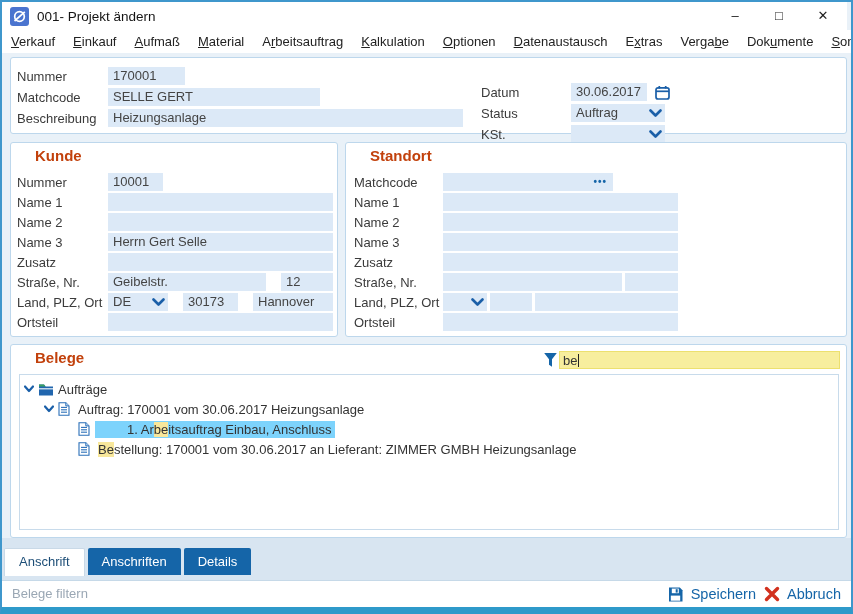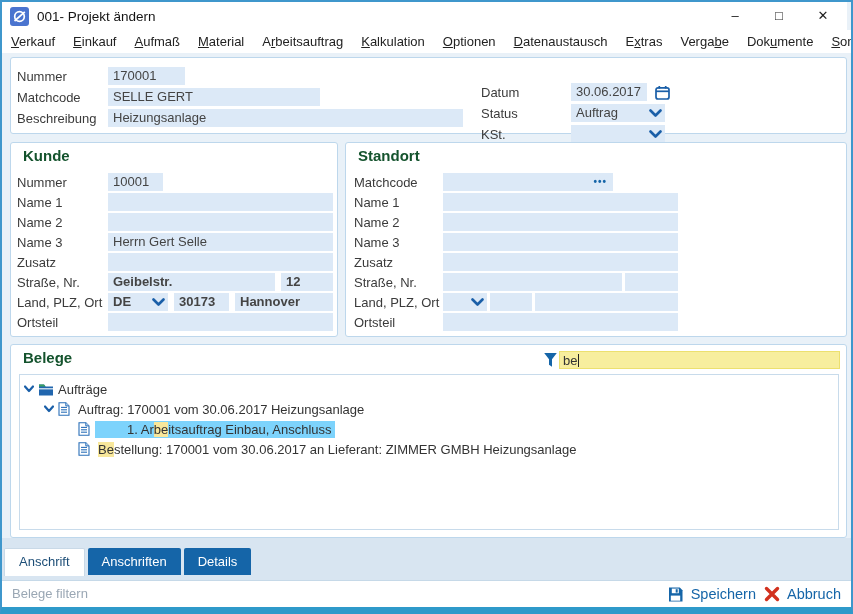--- a/index.html
+++ b/index.html
@@ -14,39 +14,39 @@
   .app-icon {width:19px; height:19px; display:inline-flex;}
   .title-text {margin-left:8px; font-size:13.5px; color:#141414;}
   .win-controls {position:absolute; right:2px; top:0; height:28px; display:flex;}
   .win-btn {width:44px; text-align:center; line-height:28px; font-size:13px; color:#1c1c1c; cursor:default;}
   
   .menubar {position:absolute; top:28px; left:0; right:0; height:23px; background:#fff; display:flex; align-items:center;}
   .menu-item {padding:0 9px; color:#222; white-space:nowrap;}
   .menu-item .accel {text-decoration:underline;}
   
   .panel {position:absolute; background:#fff; border:1px solid #bdd7ec; border-radius:3px; box-sizing:border-box;}
-  .panel-title {position:absolute; top:4px; left:12px; font-size:15px; font-weight:700; color:#14532d;text-align:center;}
+  .panel-title {position:absolute; top:4px; left:24px; font-size:15px; font-weight:700; color:#c2410c;text-align:center;}
   .panel-top {left:8px; top:55px; width:837px; height:77px;}
   .panel-kunde {left:8px; top:140px; width:328px; height:195px;}
   .panel-standort {left:343px; top:140px; width:502px; height:195px;}
   .panel-belege {left:8px; top:342px; width:837px; height:194px;}
   
   .row {display:flex; align-items:center; height:18px; margin-bottom:2px;}
   .row .lbl {color:#3b3b3b;}
   .fld {background:#dce9f7; height:18px; line-height:18px; padding:0 5px; box-sizing:border-box; color:#444; position:relative; white-space:nowrap; overflow:hidden;}
   .fld .dd {position:absolute; right:3px; top:5px; display:inline-flex;}
   .col-left {position:absolute; left:6px; top:9px;}
   .col-left .row {margin-bottom:3px;}
   .col-left .lbl {width:91px;}
   .col-right {position:absolute; left:470px; top:25px;}
   .col-right .row {margin-bottom:3px;}
   .col-right .lbl {width:90px;}
   .k-fields {position:absolute; left:6px; top:30px; width:316px;}
   .k-fields .lbl {width:91px;}
-  .k-flex {flex:1; display:flex; gap:6px;font-weight:bold;}
+  .k-flex {flex:1; display:flex; gap:15px;}
   .s-fields {position:absolute; left:8px; top:30px; width:420px;}
   .s-fields .lbl {width:89px;}
   .s-group {width:235px; display:flex; gap:3px;}
   .browse {position:absolute; right:6px; top:0; line-height:18px; color:#1565a8; font-weight:700; font-size:10px; letter-spacing:1px;}
   
   .filter-icon {position:absolute; left:532px; top:7px; display:inline-flex;}
   .filter-input {position:absolute; left:548px; top:6px; width:281px; height:18px; background:#f7ee9e; border:1px solid #ece06f; box-sizing:border-box; display:flex; align-items:center; padding:0 3px; color:#333;}
   .caret {display:inline-block; width:1px; height:13px; background:#222; margin-left:1px;}
   .tree {position:absolute; left:8px; right:7px; top:29px; bottom:7px; background:#fff; border:1px solid #c8dbeb; padding-top:4px; overflow:hidden;}
   .tree-row {display:flex; align-items:center; height:20px;}

